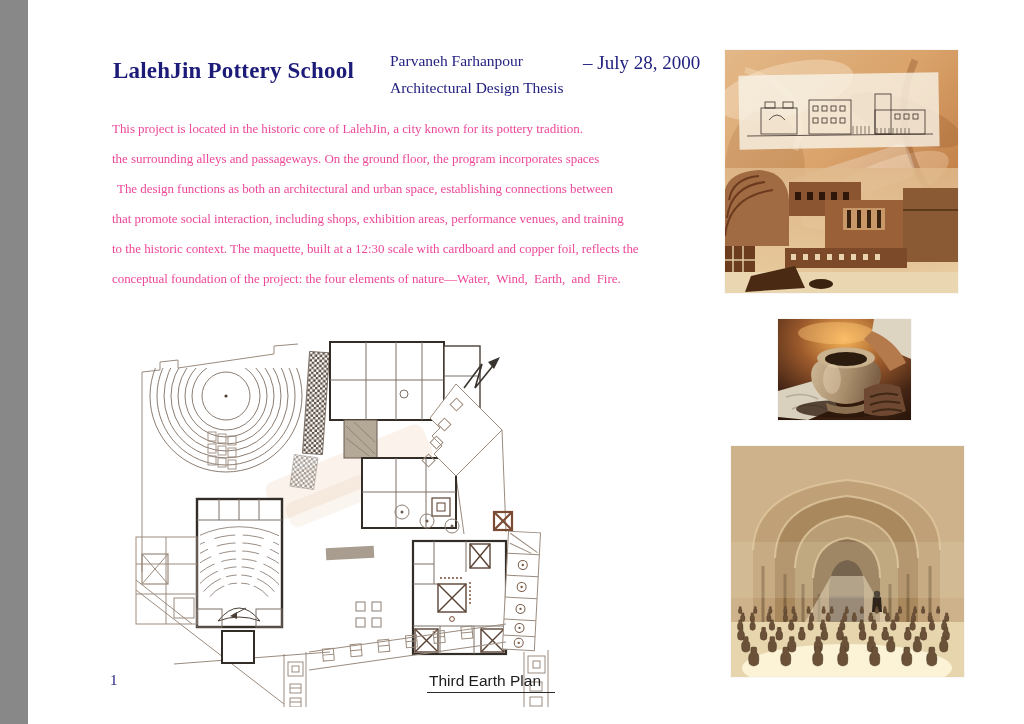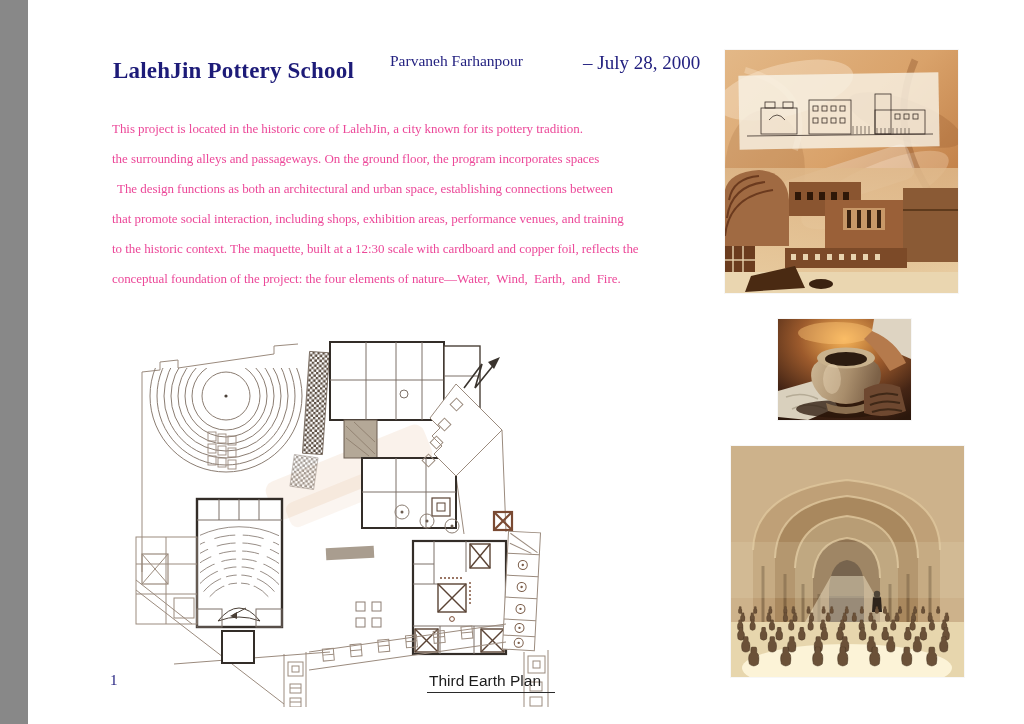--- a/index.html
+++ b/index.html
@@ -29,20 +29,21 @@
   svg{display:block;}
 </style>
 </head>
 <body>
 
 <div id="page">
 
   <div class="abs" id="title">LalehJin Pottery School</div>
   <div class="abs" id="author">Parvaneh Farhanpour</div>
   <div class="abs" id="date">– July 28, 2000</div>
+  <div class="abs" id="subtitle">Architectural Design Thesis</div>
 
   <div class="abs" id="para">
     <div class="bl">This project is located in the historic core of LalehJin, a city known for its pottery tradition.</div>
     <div class="bl">the surrounding alleys and passageways. On the ground floor, the program incorporates spaces</div>
     <div class="bl">The design functions as both an architectural and urban space, establishing connections between</div>
     <div class="bl">that promote social interaction, including shops, exhibition areas, performance venues, and training</div>
     <div class="bl">to the historic context. The maquette, built at a 12:30 scale with cardboard and copper foil, reflects the</div>
     <div class="bl">conceptual foundation of the project: the four elements of nature—Water,  Wind,  Earth,  and  Fire.</div>
   </div>
 

